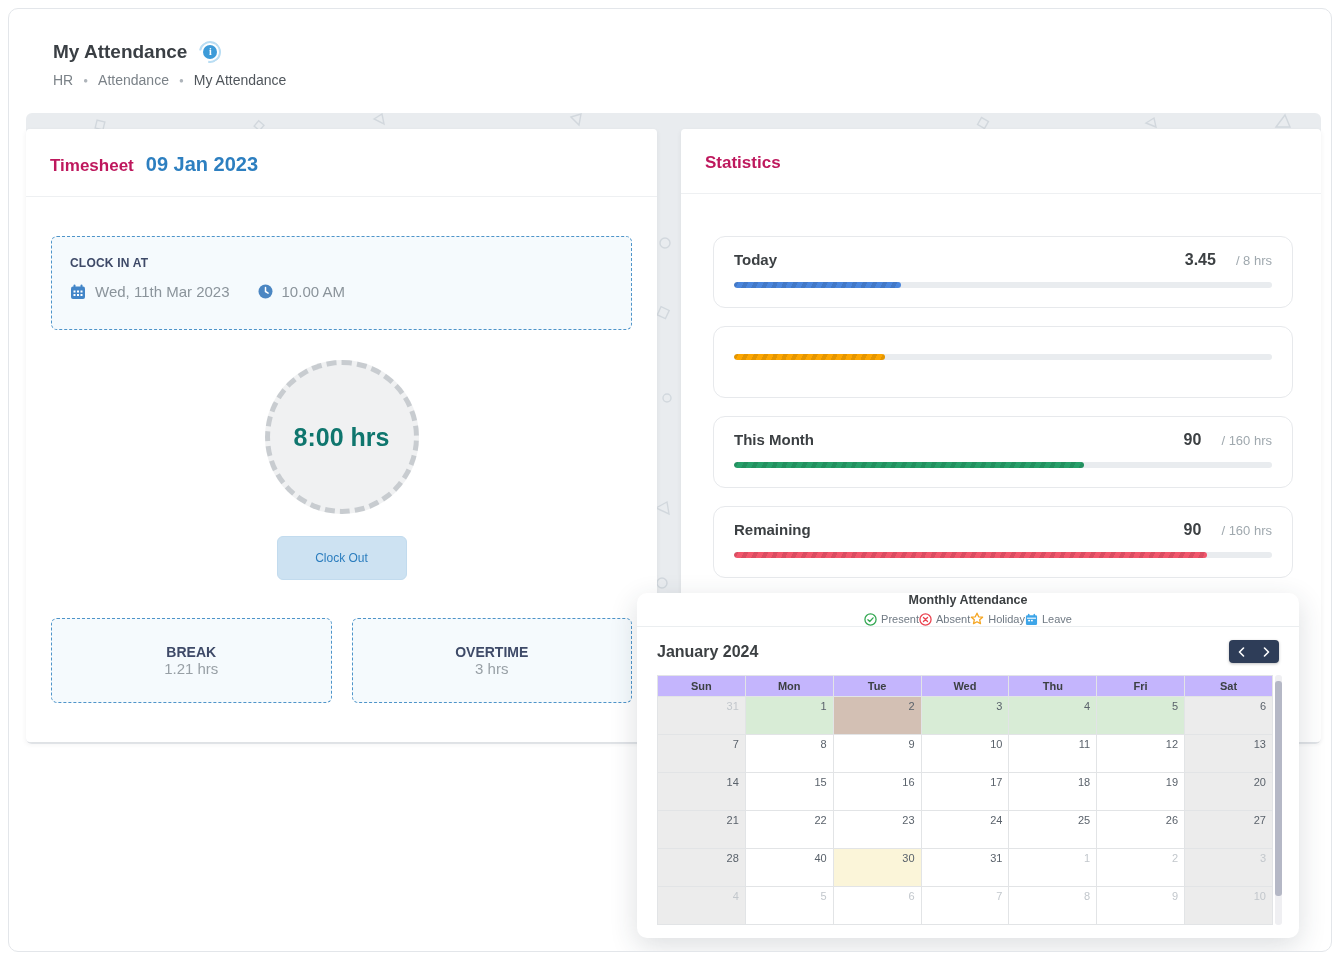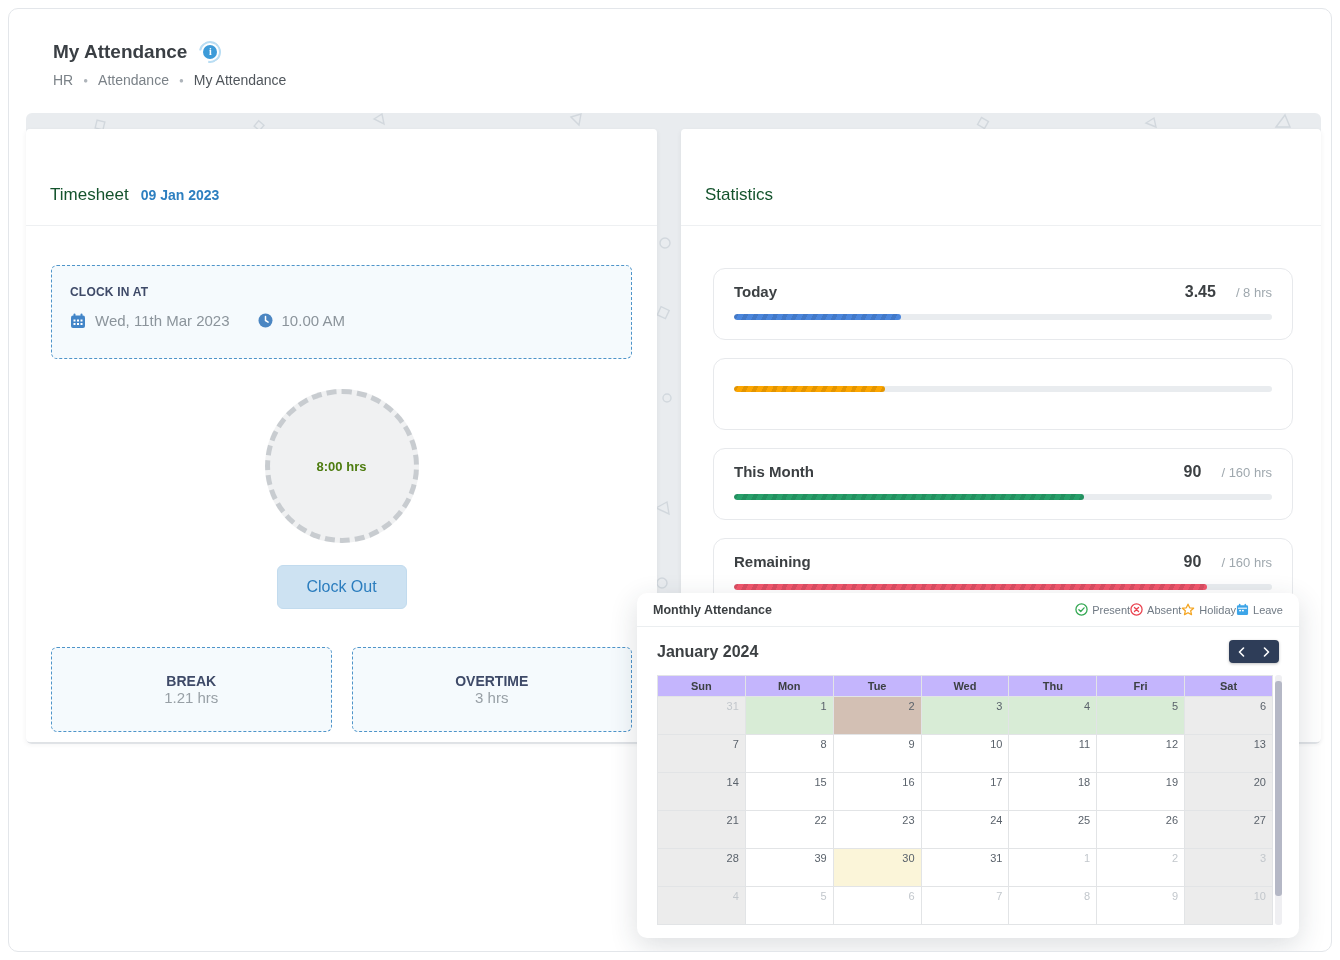--- a/index.html
+++ b/index.html
@@ -19,51 +19,51 @@
 
   
   .band { position:absolute; left:17px; top:104px; width:1295px; height:631px; background:#e9ecef; border-radius:6px; }
   .band svg { position:absolute; inset:0; }
 
   
   .card { position:absolute; background:#fff; border-radius:4px; box-shadow:0 2px 5px rgba(60,70,80,.08); }
   .card-timesheet { left:17px; top:120px; width:631px; height:613px; }
   .card-stats { left:672px; top:120px; width:640px; height:613px; }
   .card-head { display:flex; align-items:baseline; gap:12px; padding:24px 24px 20px; border-bottom:1px solid #eef0f2; }
-  .card-title { font-size:17px; font-weight:normal; color:#14532d;margin-top:32px; }
-  .card-date { font-size:14px; font-weight:bold; color:#2d7fc0; }
+  .card-title { font-size:17px; font-weight:bold; color:#be185d; }
+  .card-date { font-size:20px; font-weight:bold; color:#2d7fc0; }
 
   
   .clockin-box { margin:39px 25px 0; height:94px; border:1px dashed #4e94c9; border-radius:6px; background:#f5fafd; padding:19px 18px; }
   .clockin-label { font-size:12px; font-weight:bold; color:#3e4a68; letter-spacing:.2px; }
   .clockin-row { margin-top:13px; display:flex; align-items:center; gap:9px; font-size:15px; color:#8b949b; }
   .clockin-row .gap { width:10px; }
   .hours-circle { width:154px; height:154px; margin:30px auto 0; border:5px dashed #c8ccd0; border-radius:50%; background:#f0f1f2; display:flex; align-items:center; justify-content:center; }
-  .hours-text { font-size:13px; font-weight:bold; color:#4d7c0f; }
-  .clockout-btn { display:block; margin:22px auto 0; width:130px; height:44px; background:#cde2f2; border:1px solid #c2dbee; border-radius:6px; font-size:16px; color:#2b7dbe; font-family:"Liberation Sans", sans-serif; cursor:pointer; }
+  .hours-text { font-size:25px; font-weight:bold; color:#0f766e; }
+  .clockout-btn { display:block; margin:22px auto 0; width:130px; height:44px; background:#cde2f2; border:1px solid #c2dbee; border-radius:6px; font-size:12px; color:#2b7dbe; font-family:"Liberation Sans", sans-serif; cursor:pointer; }
   .bo-row { display:flex; gap:20px; margin:38px 25px 0; }
   .bo-box { flex:1; height:85px; border:1px dashed #4e94c9; border-radius:6px; background:#f5fafd; display:flex; flex-direction:column; align-items:center; justify-content:center; }
   .bo-label { font-size:14px; font-weight:bold; color:#3e4a68; }
   .bo-value { font-size:15px; color:#98a0a6; }
 
   
   .stat-list { padding:42px 28px 0 32px; }
   .stat-box { border:1px solid #e7e9ec; border-radius:12px; padding:14px 20px 0; height:72px; margin-bottom:18px; background:#fff; }
   .stat-top { display:flex; justify-content:space-between; align-items:baseline; }
   .stat-label { font-size:15px; font-weight:bold; color:#3c4043; }
   .stat-value-group { display:flex; align-items:baseline; gap:20px; }
   .stat-value { font-size:16px; font-weight:bold; color:#3c4043; }
   .stat-total { font-size:13px; color:#9fa8ae; }
   .bar-track { margin-top:13px; height:6px; background:#e9ecef; border-radius:4px; overflow:hidden; }
   .bar-fill { height:100%; border-radius:4px;
     background-image:repeating-linear-gradient(115deg, rgba(0,0,0,.10) 0 4px, transparent 4px 9px); }
 
   
   .card-monthly { position:absolute; left:628px; top:584px; width:662px; height:345px; background:#fff; border-radius:10px; box-shadow:0 8px 28px rgba(40,50,60,.16); z-index:5; overflow:hidden; }
-  .monthly-head { height:34px; display:flex; align-items:center; justify-content:space-between; padding:0 16px; border-bottom:1px solid #ebeef0; }
+  .monthly-head { height:34px; display:flex; align-items:center; justify-content:space-between; padding:0 16px; border-bottom:1px solid #ebeef0;flex-direction:column; }
   .monthly-title { font-size:12.5px; font-weight:bold; color:#3c4043; }
   .legend { display:flex; align-items:center; }
   .legend-item { display:flex; align-items:center; gap:4px; font-size:11px; color:#707a84; }
   .month-row { display:flex; align-items:center; justify-content:space-between; padding:13px 20px 10px; }
   .month-label { font-size:16px; font-weight:bold; color:#3c4043; }
   .nav-pill { display:flex; background:#2e3d58; border-radius:4px; overflow:hidden; box-shadow:0 1px 3px rgba(0,0,0,.25); }
   .nav-btn { width:25px; height:23px; background:none; border:none; color:#fff; font-size:11px; cursor:pointer; display:flex; align-items:center; justify-content:center; font-family:"Liberation Sans", sans-serif; }
 
   .cal-wrap { position:relative; margin:2px 17px 0 20px; padding-right:9px; }
   table.cal { width:100%; border-collapse:collapse; table-layout:fixed; }
@@ -317,21 +317,21 @@
               <td class="weekend">21</td>
               <td>22</td>
               <td>23</td>
               <td>24</td>
               <td>25</td>
               <td>26</td>
               <td class="weekend">27</td>
             </tr>
             <tr>
               <td class="weekend">28</td>
-              <td>39</td>
+              <td>40</td>
               <td class="holiday">30</td>
               <td>31</td>
               <td class="out">1</td>
               <td class="out">2</td>
               <td class="weekend out">3</td>
             </tr>
             <tr>
               <td class="weekend out">4</td>
               <td class="out">5</td>
               <td class="out">6</td>

